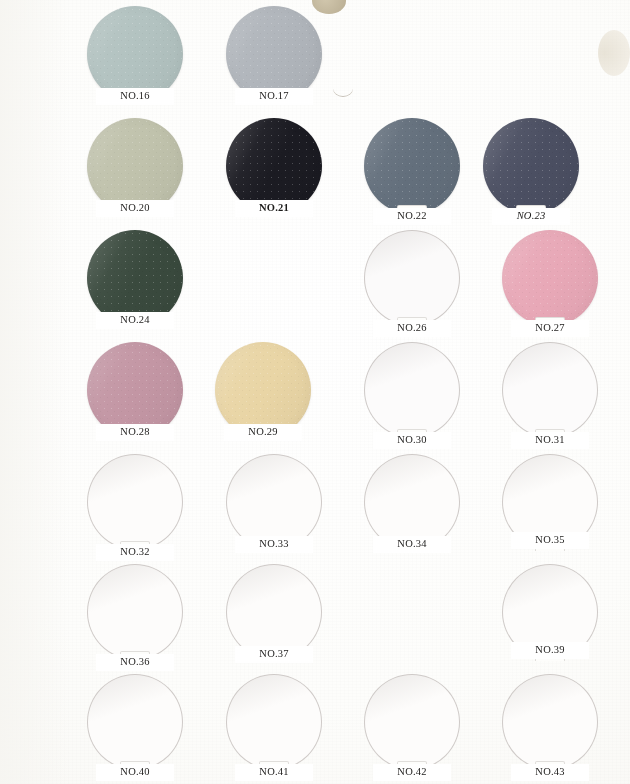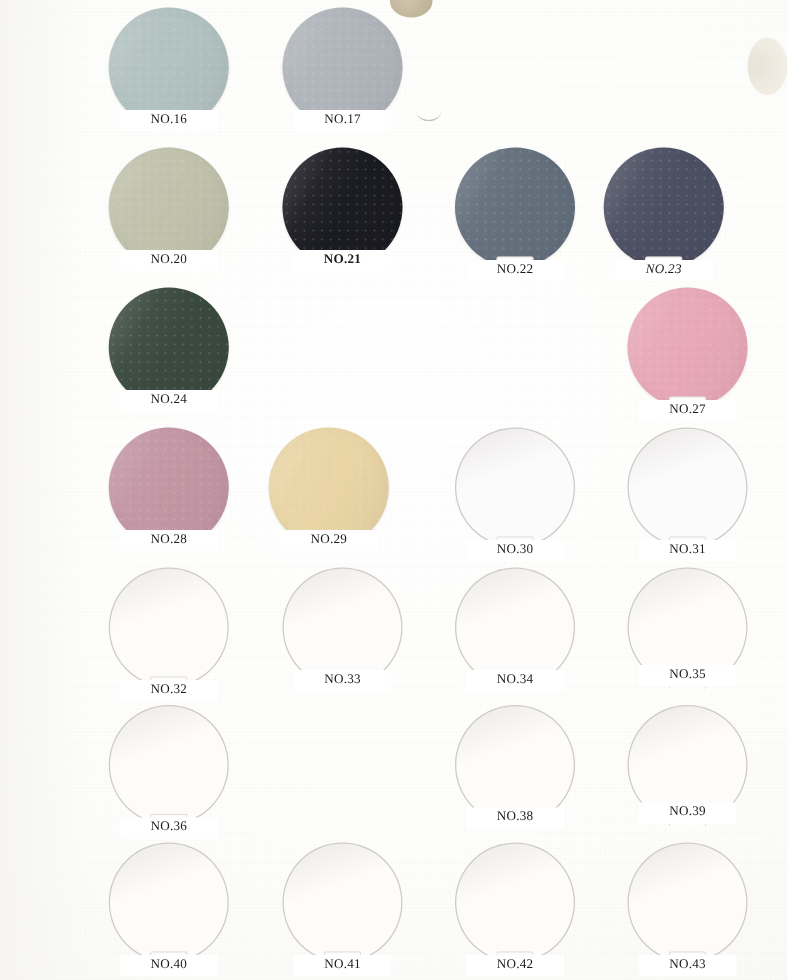--- a/index.html
+++ b/index.html
@@ -241,20 +241,30 @@
       <div class="cell" style="left: 60px; top: 228px;">
         <div class="disc-wrap">
           <div class="disc" style="background: rgb(58, 74, 62);">
             <div class="texture"></div>
             <div class="sheen"></div>
           </div>
           <div class="notch"></div>
         </div>
         <div class="label-tab">NO.24</div>
       </div>
+      <div class="cell" style="left: 337px; top: 228px;">
+        <div class="disc-wrap">
+          <div class="disc blank" style="background: rgb(251, 250, 250);">
+            <div class="texture"></div>
+            <div class="sheen"></div>
+          </div>
+          <div class="notch"></div>
+        </div>
+        <div class="label-tab low">NO.26</div>
+      </div>
       <div class="cell" style="left: 475px; top: 228px;">
         <div class="disc-wrap">
           <div class="disc" style="background: rgb(232, 168, 183);">
             <div class="texture"></div>
             <div class="sheen"></div>
           </div>
           <div class="notch"></div>
         </div>
         <div class="label-tab low">NO.27</div>
       </div>
@@ -341,29 +351,29 @@
       <div class="cell" style="left: 60px; top: 562px;">
         <div class="disc-wrap">
           <div class="disc blank" style="background: rgb(253, 252, 251);">
             <div class="texture"></div>
             <div class="sheen"></div>
           </div>
           <div class="notch"></div>
         </div>
         <div class="label-tab low">NO.36</div>
       </div>
-      <div class="cell" style="left: 337px; top: 562px;">
-        <div class="disc-wrap">
-          <div class="disc blank" style="background: rgb(253, 252, 251);">
-            <div class="texture"></div>
-            <div class="sheen"></div>
-          </div>
-          <div class="notch"></div>
-        </div>
-        <div class="label-tab">NO.38</div>
+      <div class="cell" style="left: 199px; top: 562px;">
+        <div class="disc-wrap">
+          <div class="disc blank" style="background: rgb(253, 252, 251);">
+            <div class="texture"></div>
+            <div class="sheen"></div>
+          </div>
+          <div class="notch"></div>
+        </div>
+        <div class="label-tab">NO.37</div>
       </div>
       <div class="cell" style="left: 475px; top: 562px;">
         <div class="disc-wrap">
           <div class="disc blank" style="background: rgb(253, 252, 251);">
             <div class="texture"></div>
             <div class="sheen"></div>
           </div>
           <div class="notch"></div>
         </div>
         <div class="label-tab raised">NO.39</div>

